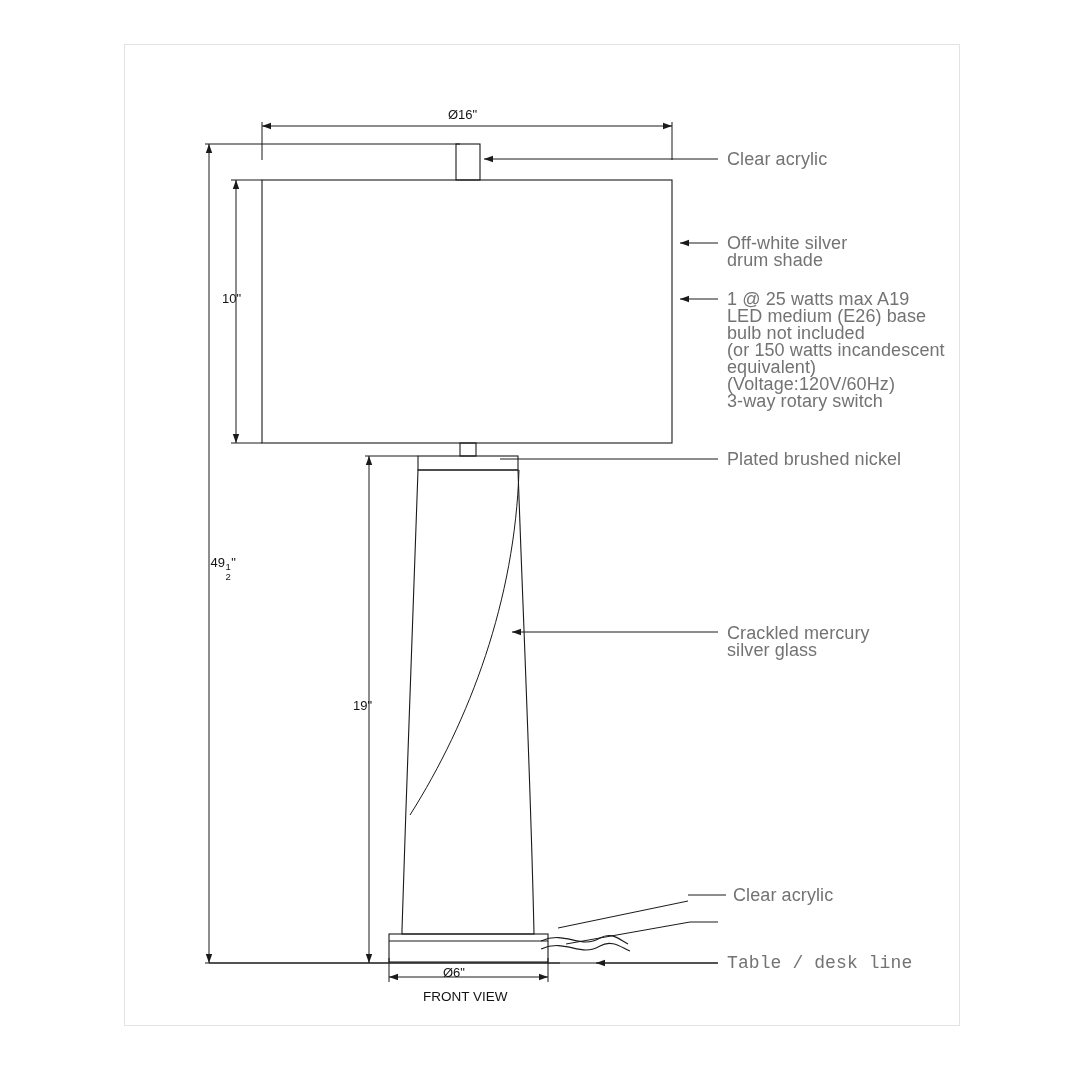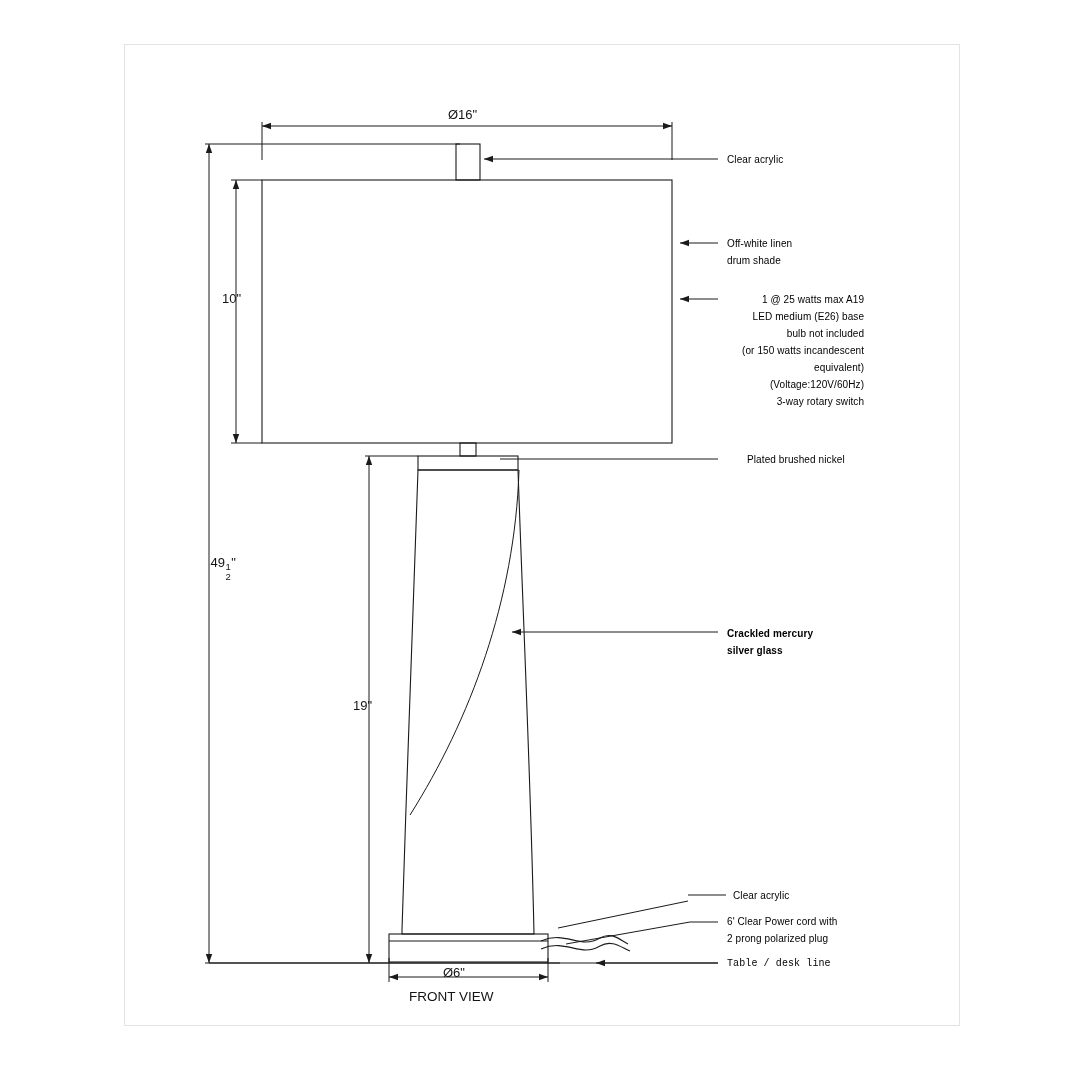--- a/index.html
+++ b/index.html
@@ -29,23 +29,23 @@
   }
   svg.drawing {
     position: absolute;
     left: 0;
     top: 0;
     width: 1080px;
     height: 1080px;
   }
   .lbl {
     position: absolute;
-    font-size: 10px;
+    font-size: 18px;
     line-height: 17px;
-    color: #000000;
+    color: #737373;
     white-space: pre;
     letter-spacing: 0.1px;
   }
   .dim {
     position: absolute;
     font-size: 13px;
     color: #141414;
     white-space: pre;
   }
   .viewname {
@@ -184,32 +184,30 @@
   <div class="dim" style="left:448px; top:107px;">Ø16"</div>
   <div class="dim" style="left:222px; top:291px;">10"</div>
   <div class="dim" style="left:353px; top:698px;">19"</div>
   <div class="dim" style="left:443px; top:965px;">Ø6"</div>
 
   <div class="dim" style="left:196px; top:540px;">
     <span>49</span><span class="frac"><span class="num">1</span><span class="den">2</span></span><span>"</span>
   </div>
 
   <div class="lbl" style="left:727px; top:151px;">Clear acrylic</div>
-  <div class="lbl" style="left:727px; top:235px;">Off-white linen
+  <div class="lbl" style="left:727px; top:235px;">Off-white silver
 drum shade</div>
-  <div class="lbl" style="left:742px; top:291px;text-align:right;">1 @ 25 watts max A19
+  <div class="lbl" style="left:727px; top:291px;">1 @ 25 watts max A19
 LED medium (E26) base
 bulb not included
 (or 150 watts incandescent
 equivalent)
 (Voltage:120V/60Hz)
 3-way rotary switch</div>
-  <div class="lbl" style="left:727px; top:451px;margin-left:20px;">Plated brushed nickel</div>
-  <div class="lbl" style="left:727px; top:625px;font-weight:bold;">Crackled mercury
+  <div class="lbl" style="left:727px; top:451px;">Plated brushed nickel</div>
+  <div class="lbl" style="left:727px; top:625px;">Crackled mercury
 silver glass</div>
   <div class="lbl" style="left:733px; top:887px;">Clear acrylic</div>
-  <div class="lbl" style="left:727px; top:913px;">6' Clear Power cord with
-2 prong polarized plug</div>
   <div class="lbl" style="left:727px; top:955px;font-family:Liberation Mono, monospace;">Table / desk line</div>
 
-  <div class="viewname" style="left:409px; top:989px;text-align:right;">FRONT VIEW</div>
+  <div class="viewname" style="left:423px; top:989px;text-align:right;">FRONT VIEW</div>
 
 </div>
 
 </body></html>

